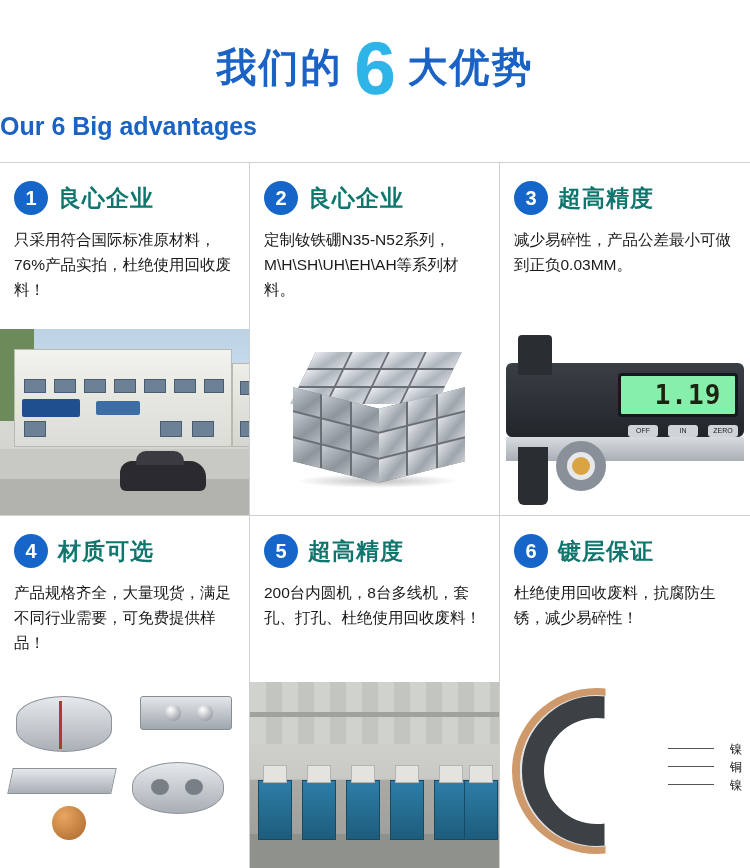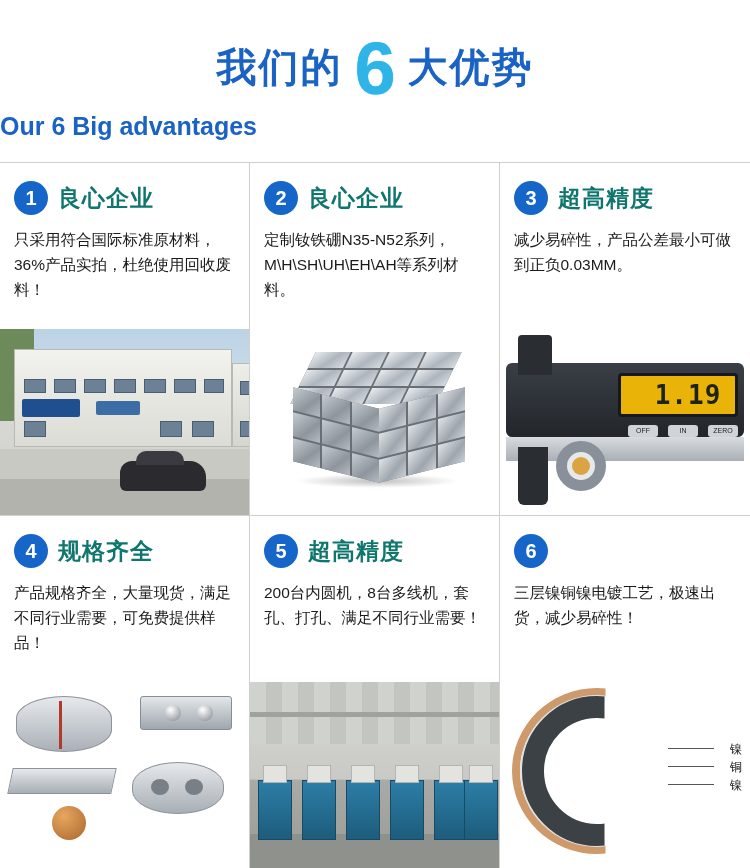--- a/index.html
+++ b/index.html
@@ -191,21 +191,21 @@
     position:absolute; left: 6px; top: 34px; right: 6px; height: 74px;
     background: linear-gradient(#3a3f45, #22262b);
     border-radius: 6px;
   }
   .a3 .scale {
     position:absolute; left: 6px; top: 108px; right: 6px; height: 24px;
     background: linear-gradient(#d8dce0,#a9afb5);
   }
   .a3 .lcd {
     position:absolute; left: 118px; top: 44px; width: 120px; height: 44px;
-    background: #eab308; border: 3px solid #15181c; border-radius: 4px;
+    background: #86efac; border: 3px solid #15181c; border-radius: 4px;
     display: flex; align-items: center; justify-content: center;
     font-family: "DejaVu Sans Mono", monospace;
     font-size: 26px; font-weight: bold; color: #1c2410; letter-spacing: 1px; padding-left: 20px;
   }
   .a3 .btn {
     position:absolute; top: 96px; width: 30px; height: 12px;
     background: #cfd4d8; border-radius: 3px; font-size: 7px; color:#222;
     text-align:center; line-height:12px;
   }
   .a3 .jawtop {
@@ -323,21 +323,21 @@
     <div class="subtitle">Our 6 Big advantages</div>
   </div>
 
   <div class="grid">
 
     <div class="cell">
       <div class="cell-head">
         <div class="badge">1</div>
         <div class="cell-title">良心企业</div>
       </div>
-      <div class="cell-text">只采用符合国际标准原材料，36%产品实拍，杜绝使用回收废料！</div>
+      <div class="cell-text">只采用符合国际标准原材料，76%产品实拍，杜绝使用回收废料！</div>
       <div class="art a1">
         <div class="sky-tree"></div>
         <div class="ground"></div>
         <div class="road"></div>
         <div class="bld"></div>
         <div class="bldr"></div>
         <div class="win" style="left:24px;top:50px;width:22px;height:14px;"></div>
         <div class="win" style="left:54px;top:50px;width:22px;height:14px;"></div>
         <div class="win" style="left:84px;top:50px;width:22px;height:14px;"></div>
         <div class="win" style="left:114px;top:50px;width:22px;height:14px;"></div>
@@ -422,59 +422,60 @@
         <div class="jawtop"></div>
         <div class="jawbot"></div>
         <div class="ring"></div>
         <div class="bolt"></div>
       </div>
     </div>
 
     <div class="cell">
       <div class="cell-head">
         <div class="badge">4</div>
-        <div class="cell-title">规格齐全</div>
+        <div class="cell-title">材质可选</div>
       </div>
       <div class="cell-text">产品规格齐全，大量现货，满足不同行业需要，可免费提供样品！</div>
       <div class="art a4">
         <div class="disc-stack"></div>
         <div class="blk">
             <span style="left:24px;"></span>
             <span style="left:56px;"></span>
           </div>
         <div class="bar"></div>
         <div class="rings"></div>
         <div class="coin"></div>
       </div>
     </div>
 
     <div class="cell">
       <div class="cell-head">
         <div class="badge">5</div>
         <div class="cell-title">超高精度</div>
       </div>
-      <div class="cell-text">200台内圆机，8台多线机，套孔、打孔、满足不同行业需要！</div>
+      <div class="cell-text">200台内圆机，8台多线机，套孔、打孔、杜绝使用回收废料！</div>
       <div class="art a5">
         <div class="roof"></div>
         <div class="beam"></div>
         <div class="floor"></div>
         <div class="mach" style="left:8px;"></div>
         <div class="mach" style="left:52px;"></div>
         <div class="mach" style="left:96px;"></div>
         <div class="mach" style="left:140px;"></div>
         <div class="mach" style="left:184px;"></div>
         <div class="mach" style="left:214px;"></div>
       </div>
     </div>
 
     <div class="cell">
       <div class="cell-head">
         <div class="badge">6</div>
-      </div>
-      <div class="cell-text">三层镍铜镍电镀工艺，极速出货，减少易碎性！</div>
+        <div class="cell-title">镀层保证</div>
+      </div>
+      <div class="cell-text">杜绝使用回收废料，抗腐防生锈，减少易碎性！</div>
       <div class="art a6">
         <div class="arc2"></div>
         <div class="arc3"></div>
         <div class="arc"></div>
         <div class="lead" style="top:66px;"></div>
         <div class="lead" style="top:84px;"></div>
         <div class="lead" style="top:102px;"></div>
         <div class="labels">
           <div>镍</div>
           <div>铜</div>

